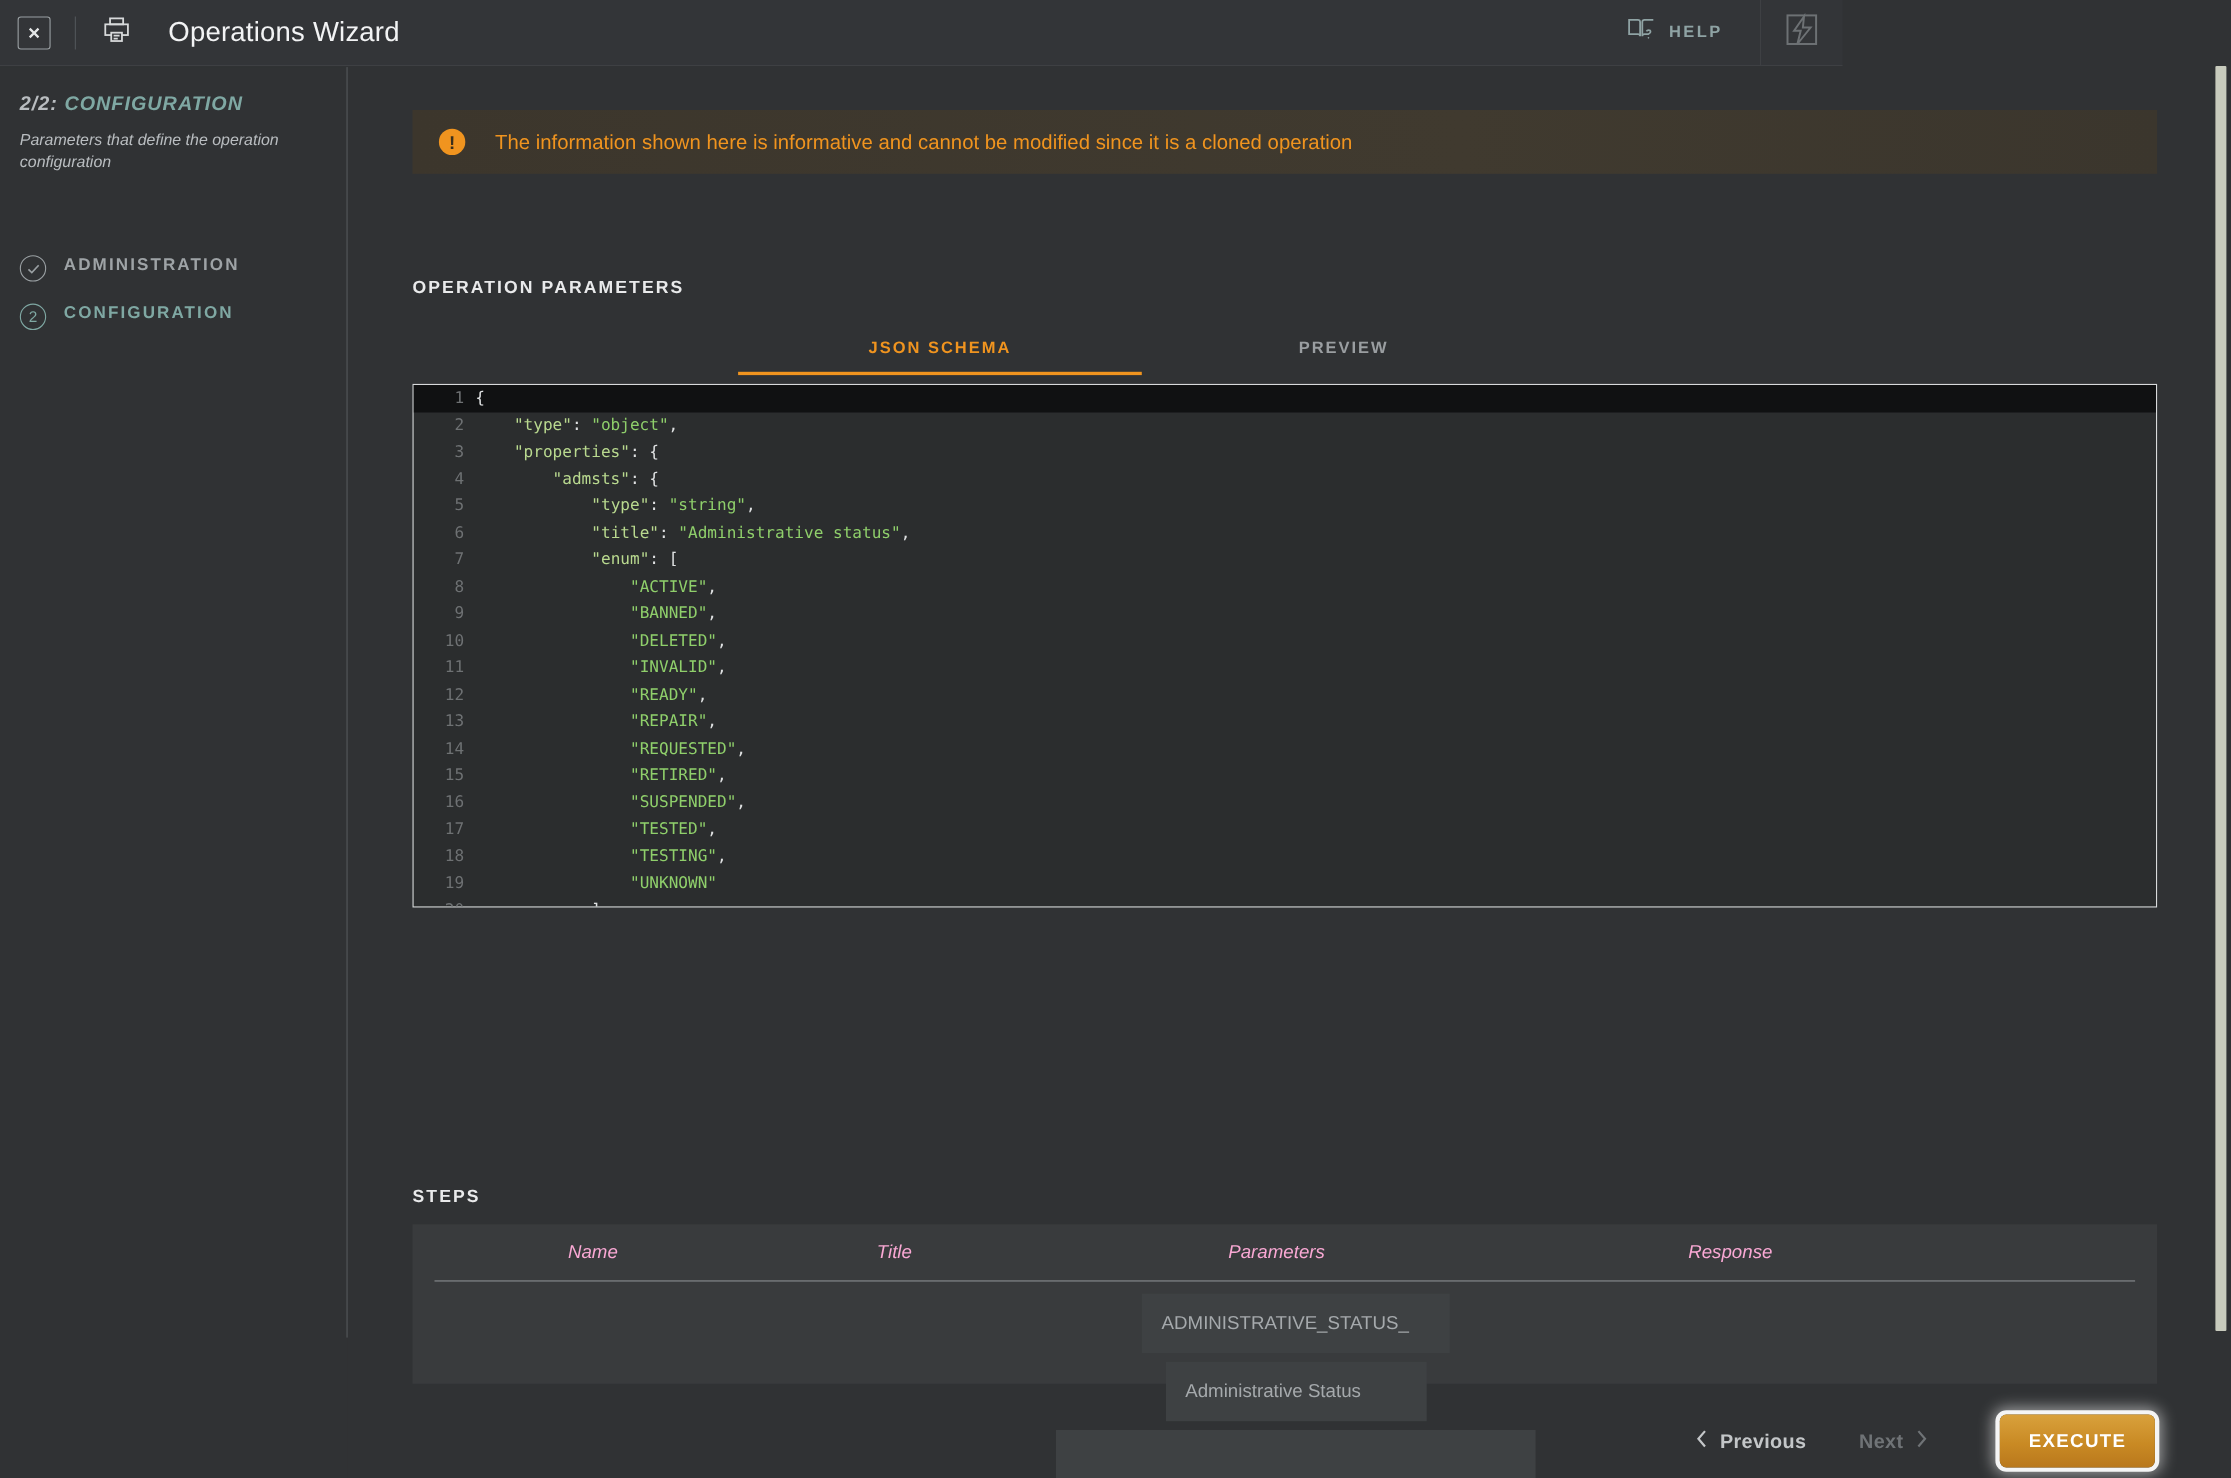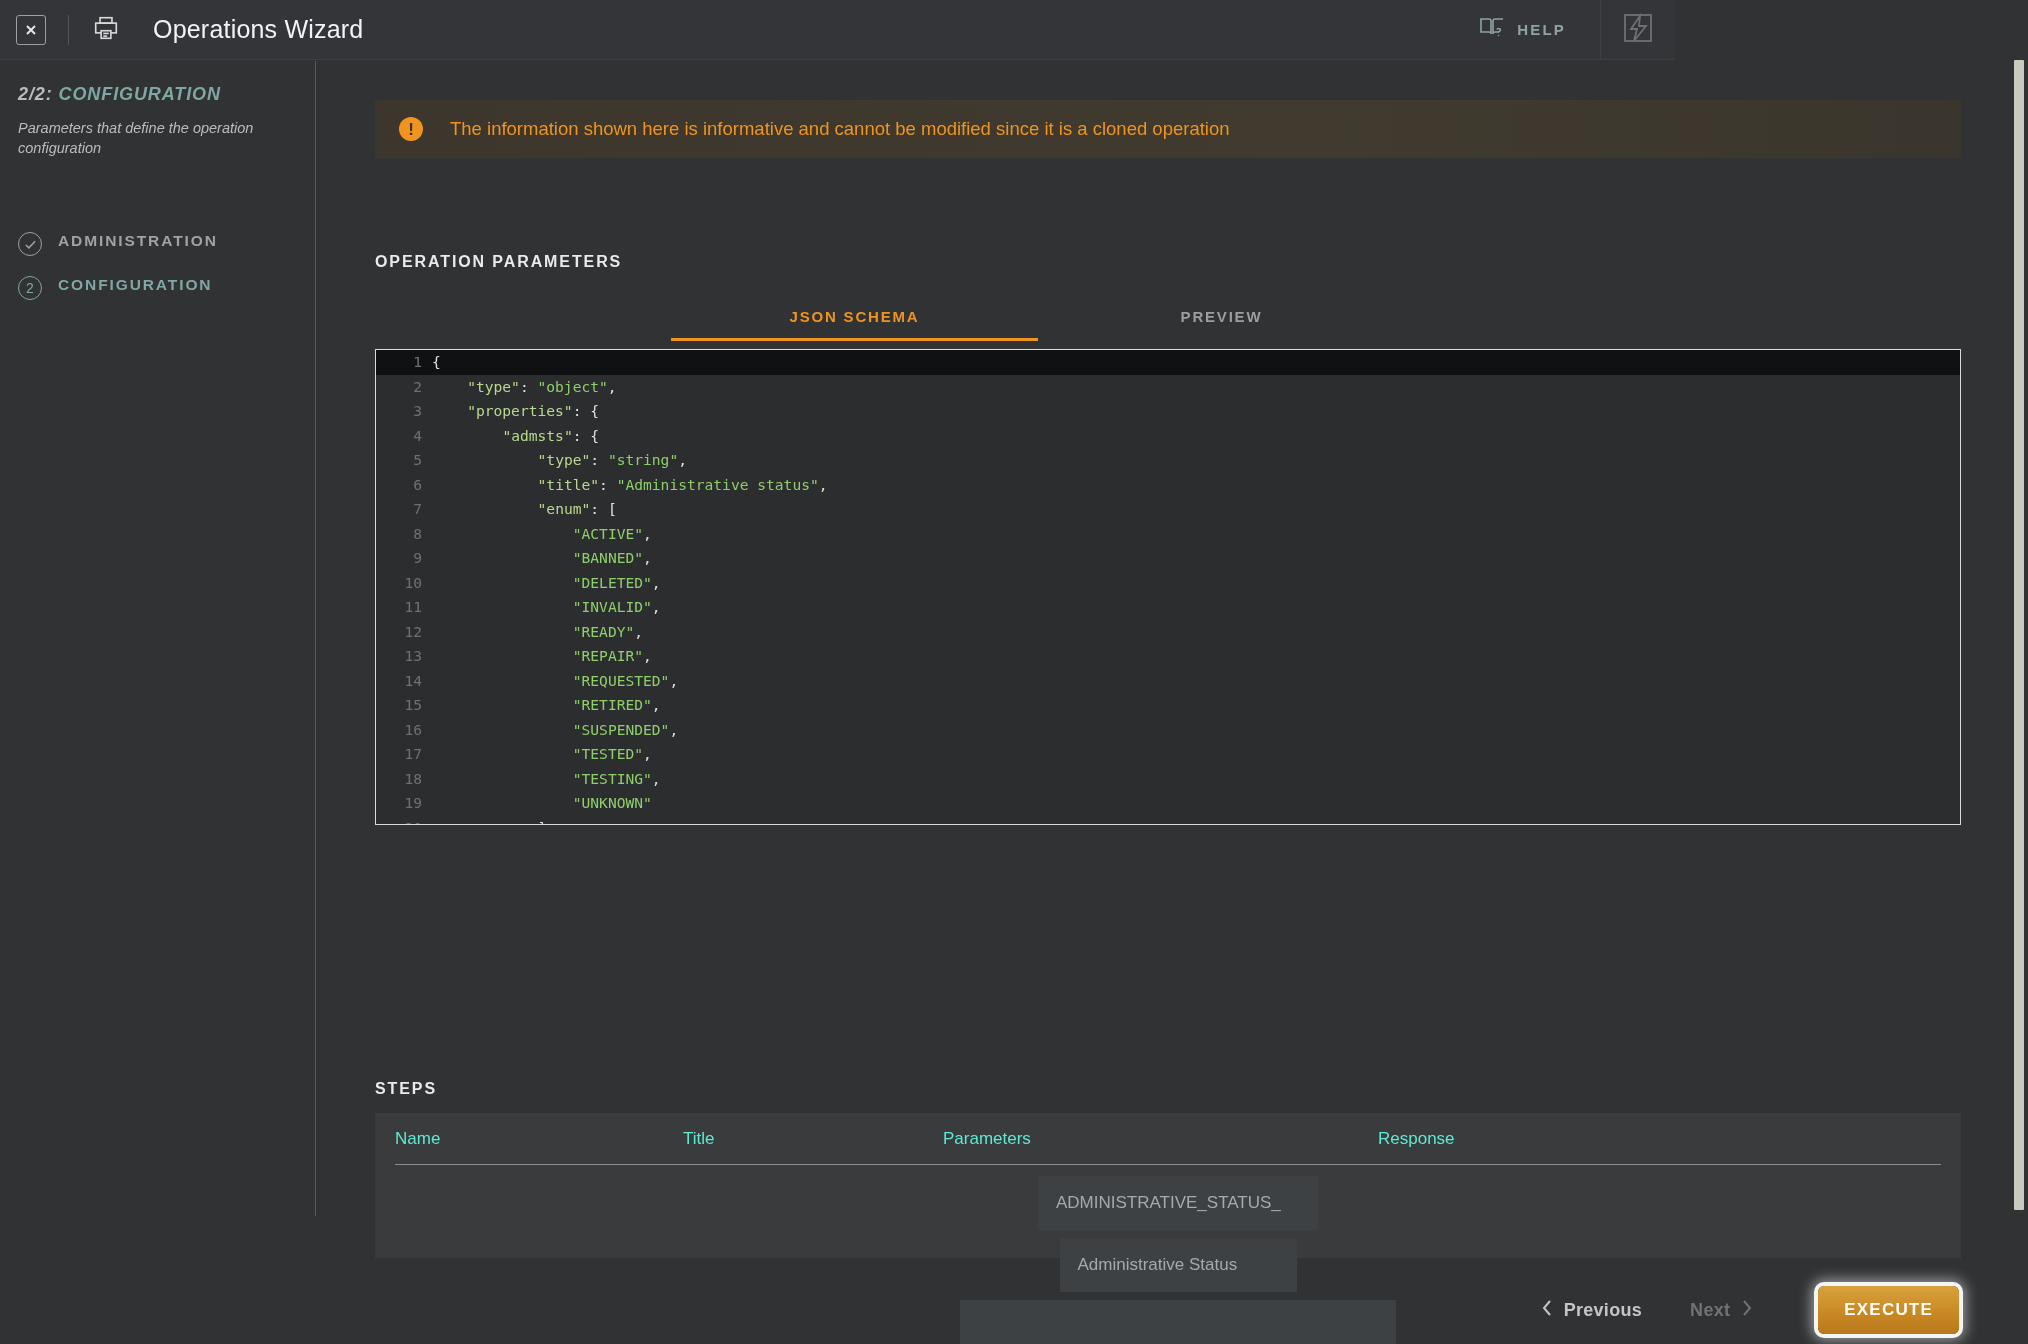--- a/index.html
+++ b/index.html
@@ -150,21 +150,21 @@
   #steps-panel {
     position: absolute; left: 59px; top: 1052px; width: 1586px; height: 145px;
     background: #393b3d;
   }
   #steps-table { width: 100%; }
   #steps-head {
     display: flex; height: 52px; align-items: center;
     border-bottom: 1px solid #8a8e91; margin: 0 20px;
   }
   .th {
-    font-size: 17px; color: #5eead4; text-align: left; font-weight: 400;
+    font-size: 17px; color: #f9a8d4; text-align: center; font-weight: 400; font-style: italic;
   }
   .th.c1 { width: 288px; }
   .th.c2 { width: 260px; }
   .th.c3 { width: 435px; }
   .th.c4 { width: 390px; }
   #steps-row {
     display: flex; align-items: center; padding: 11px 0 0 20px; gap: 8px; flex-direction: column;
   }
   .cell {
     background: #3e4143; height: 54px; display:flex; align-items:center;

